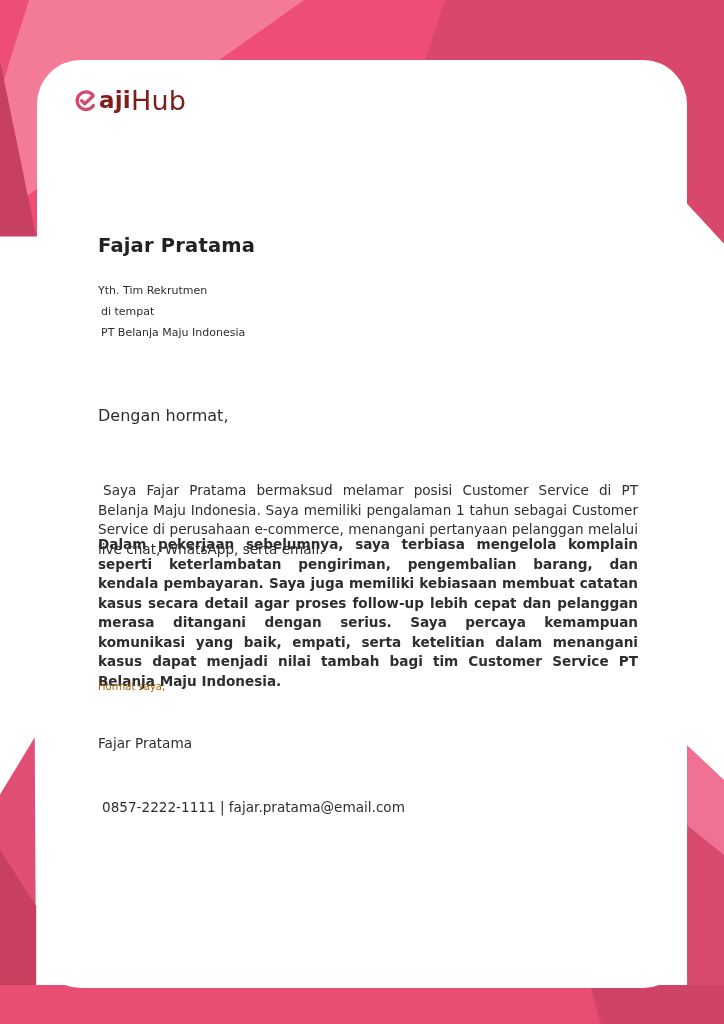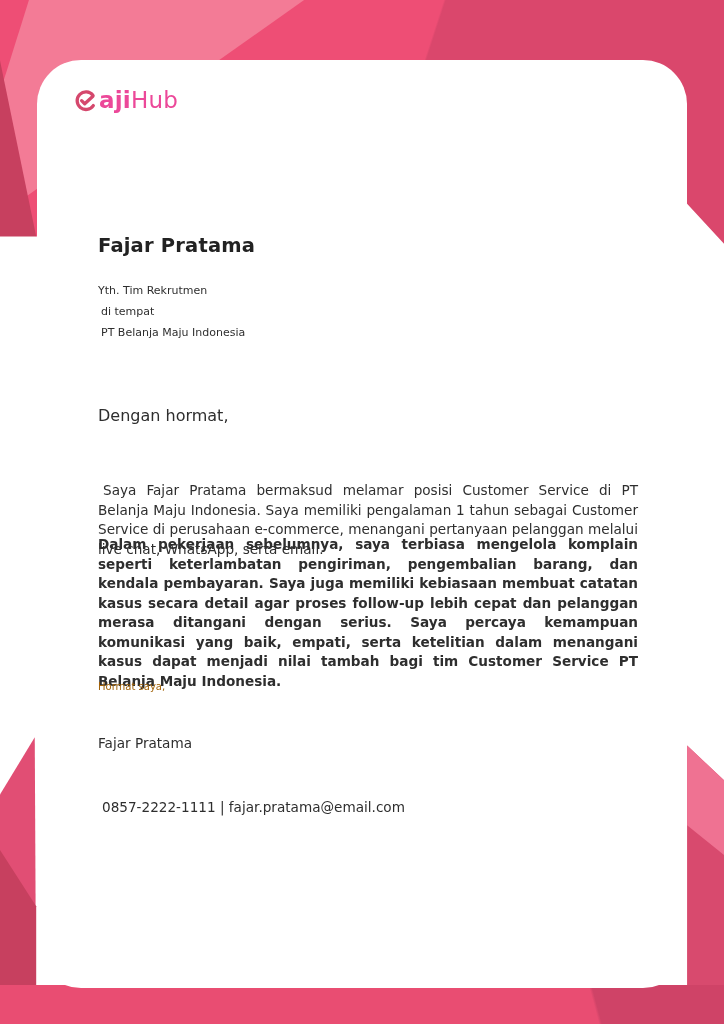--- a/index.html
+++ b/index.html
@@ -48,25 +48,25 @@
     background:linear-gradient(75deg,#e94d72 60%,#cf4367 60.3%);
     clip-path:polygon(0 96.2%,100% 96.2%,100% 100%,0 100%);
   }
 
   .card{
     position:absolute;left:37px;top:60px;width:650px;height:928px;
     background:#ffffff;border-radius:44px;
   }
   .logo{
     position:absolute;left:36px;top:24px;height:32px;
-    display:flex;align-items:center;color:#ec4899;
+    display:flex;align-items:center;color:#7f1d1d;
   }
   .logo .g-mark{display:inline-block;width:25px;height:25px;margin-right:1px;}
   .logo .bold{font-size:23px;font-weight:700;letter-spacing:.2px;}
-  .logo .light{font-size:23px;font-weight:400;letter-spacing:.2px;}
+  .logo .light{font-size:27px;font-weight:400;letter-spacing:.2px;}
 
   .sender-name{
     position:absolute;left:61px;top:174px;
     font-size:19.5px;font-weight:700;color:#222222;letter-spacing:.2px;
   }
   .recipient{
     position:absolute;left:61px;top:220px;
     font-size:11px;color:#2e2e2e;line-height:21px;
   }
   .recipient .indent{padding-left:3px;}

